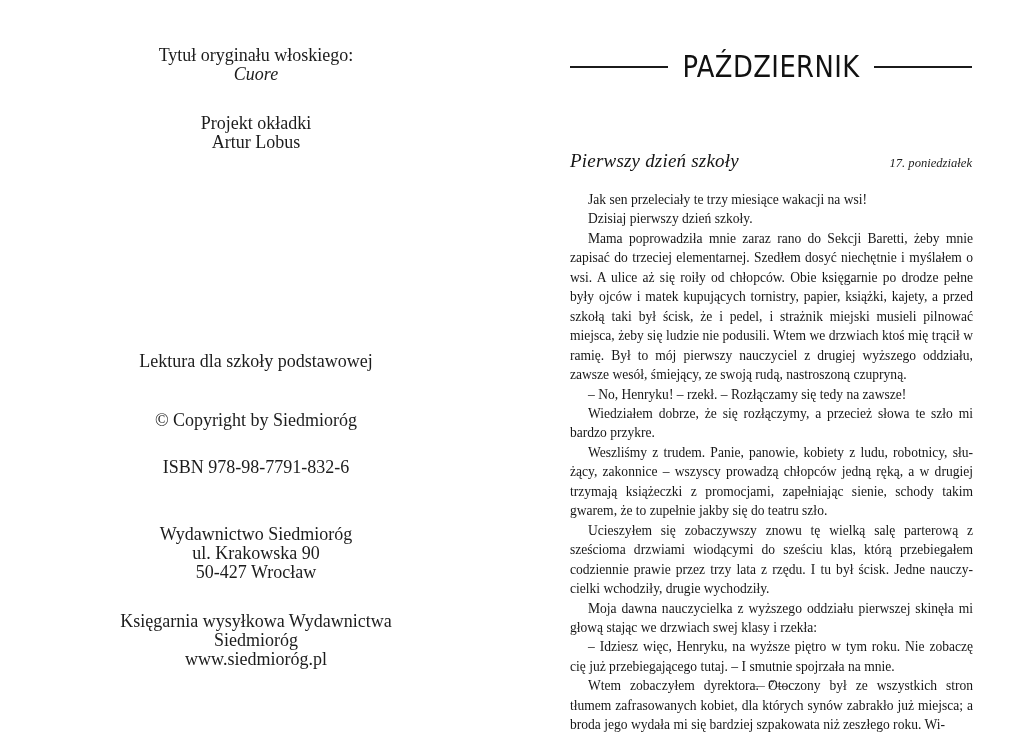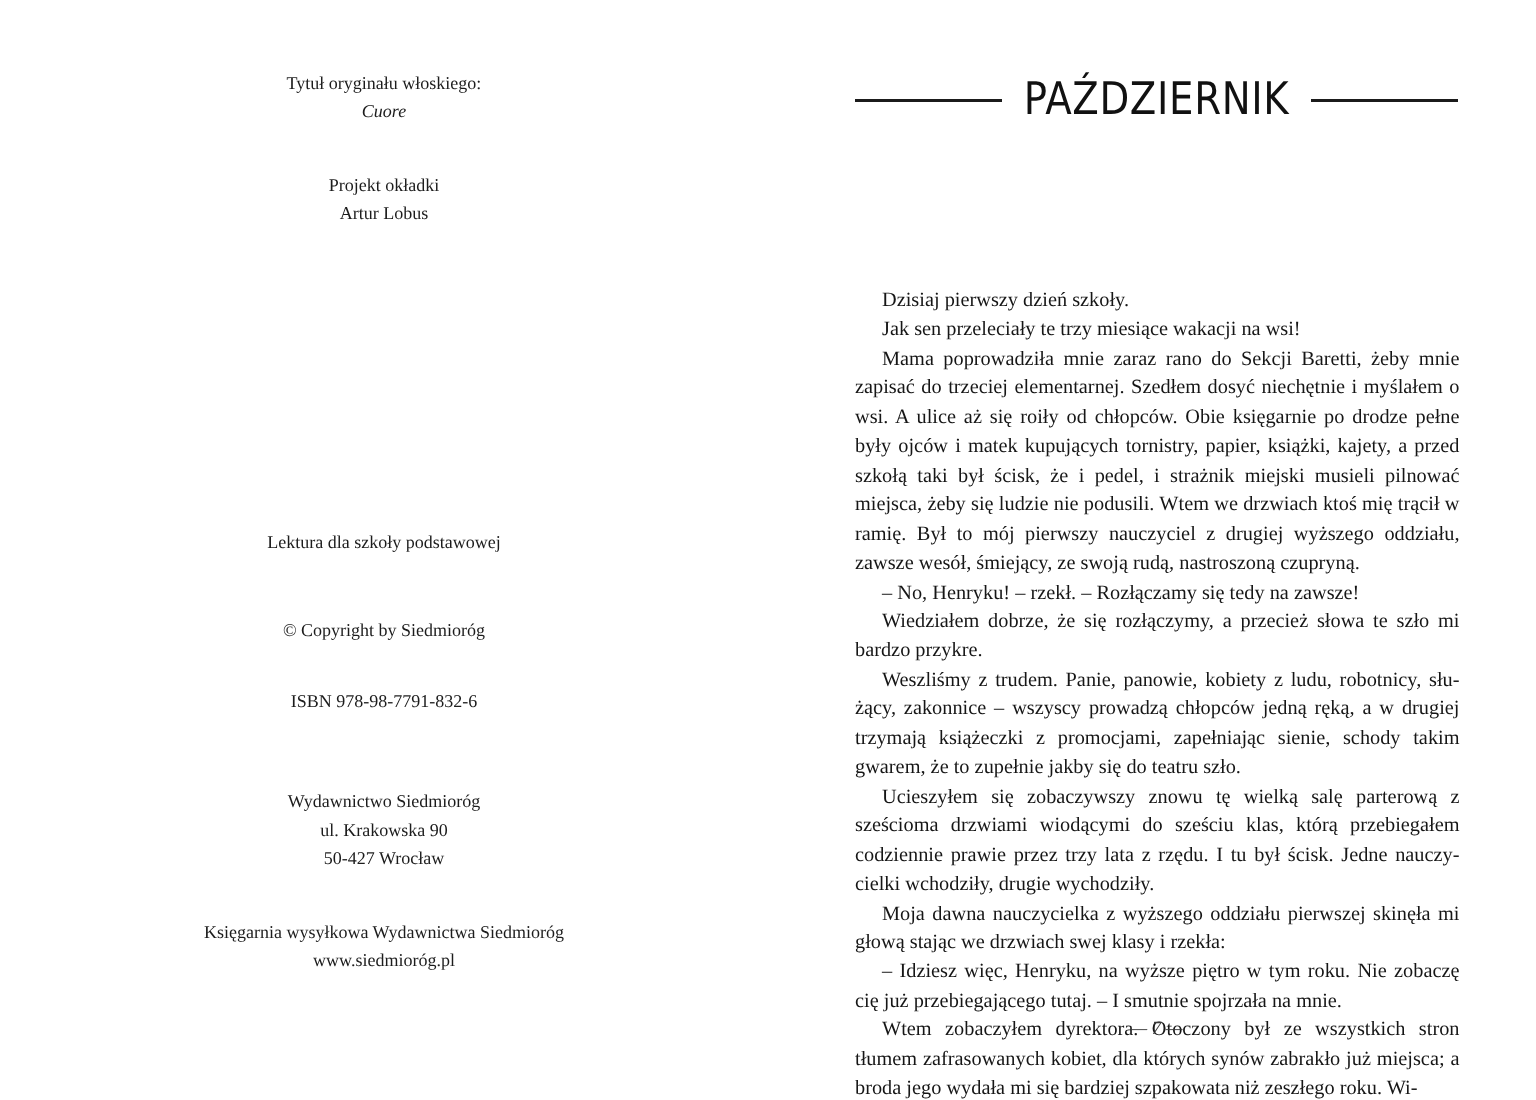--- a/index.html
+++ b/index.html
@@ -28,21 +28,21 @@
     position: relative;
     width: 512px;
     height: 733px;
   }
   .imprint {
     position: absolute;
     left: 96px;
     top: 46px;
     width: 320px;
     text-align: center;
-    font-size: 12px;
+    font-size: 18px;
     line-height: 19px;
     color: #1c1c1c;
     font-family: Liberation Serif, serif;
   }
   .imprint-group { margin: 0; }
   .gap-1 { height: 30px; }
   .gap-2 { height: 200px; }
   .gap-3 { height: 40px; }
   .gap-4 { height: 28px; }
   .gap-5 { height: 48px; }
@@ -186,24 +186,28 @@
   </div>
 
   <div class="page-right">
 
     <div class="chapter-head">
       <span class="rule"></span>
       <span class="month-title">PAŹDZIERNIK</span>
       <span class="rule"></span>
     </div>
 
+    <div class="chapter-titleline">
+      <span class="chapter-name">Pierwszy dzień szkoły</span>
+      <span class="chapter-date">17. poniedziałek</span>
+    </div>
 
     <div class="body-text">
+      <p>Jak sen przeleciały te trzy miesiące wakacji na wsi!</p>
       <p>Dzisiaj pierwszy dzień szkoły.</p>
-      <p>Jak sen przeleciały te trzy miesiące wakacji na wsi!</p>
       <p>Mama poprowadziła mnie zaraz rano do Sekcji Baretti, żeby mnie zapisać do trzeciej elementarnej. Szedłem dosyć niechętnie i myślałem o wsi. A ulice aż się roiły od chłopców. Obie księgarnie po drodze pełne były ojców i matek kupujących tornistry, papier, książki, kajety, a przed szkołą taki był ścisk, że i pedel, i strażnik miejski musieli pilnować miejsca, żeby się ludzie nie podusili. Wtem we drzwiach ktoś mię trącił w ramię. Był to mój pierwszy nauczyciel z drugiej wyższego oddziału, zawsze wesół, śmiejący, ze swoją rudą, nastroszoną czupryną.</p>
       <p>– No, Henryku! – rzekł. – Rozłączamy się tedy na zawsze!</p>
       <p>Wiedziałem dobrze, że się rozłączymy, a przecież słowa te szło mi bardzo przykre.</p>
       <p>Weszliśmy z trudem. Panie, panowie, kobiety z ludu, robotnicy, słu-żący, zakonnice – wszyscy prowadzą chłopców jedną ręką, a w drugiej trzymają książeczki z promocjami, zapełniając sienie, schody takim gwarem, że to zupełnie jakby się do teatru szło.</p>
       <p>Ucieszyłem się zobaczywszy znowu tę wielką salę parterową z sześcioma drzwiami wiodącymi do sześciu klas, którą przebiegałem codziennie prawie przez trzy lata z rzędu. I tu był ścisk. Jedne nauczy-cielki wchodziły, drugie wychodziły.</p>
       <p>Moja dawna nauczycielka z wyższego oddziału pierwszej skinęła mi głową stając we drzwiach swej klasy i rzekła:</p>
       <p>– Idziesz więc, Henryku, na wyższe piętro w tym roku. Nie zobaczę cię już przebiegającego tutaj. – I smutnie spojrzała na mnie.</p>
       <p>Wtem zobaczyłem dyrektora. Otoczony był ze wszystkich stron tłumem zafrasowanych kobiet, dla których synów zabrakło już miejsca; a broda jego wydała mi się bardziej szpakowata niż zeszłego roku. Wi-</p>
     </div>
 

